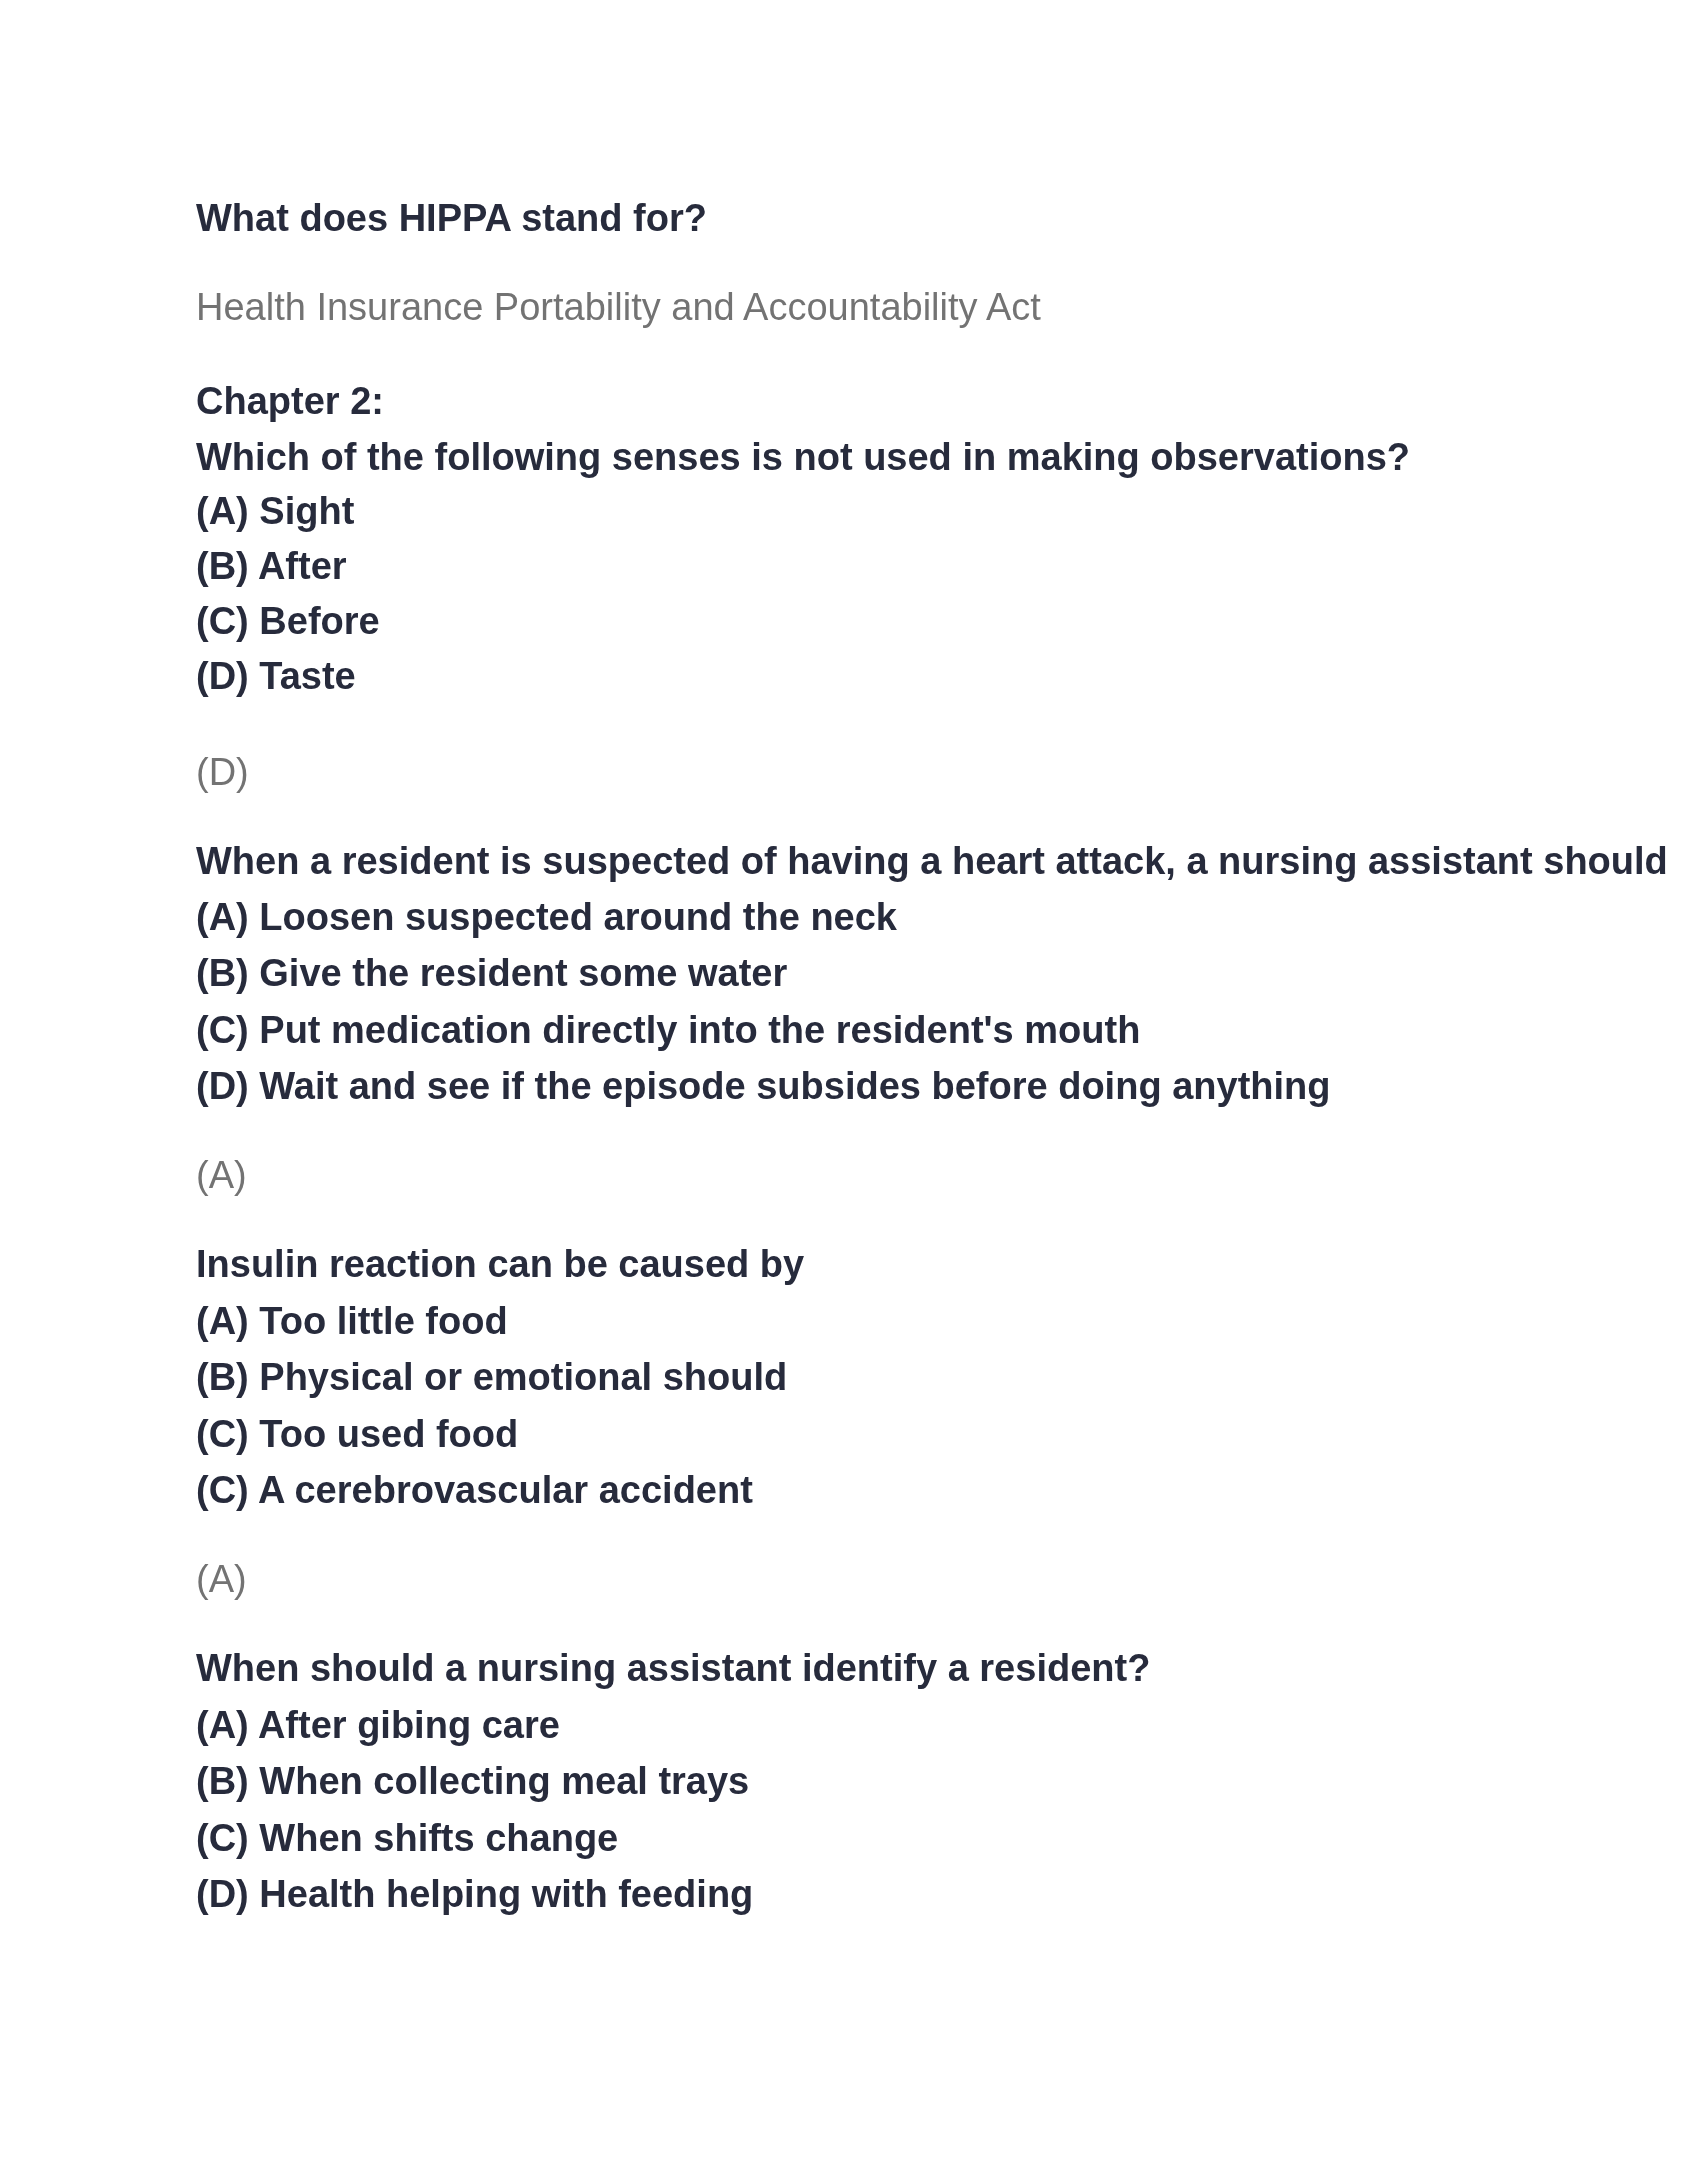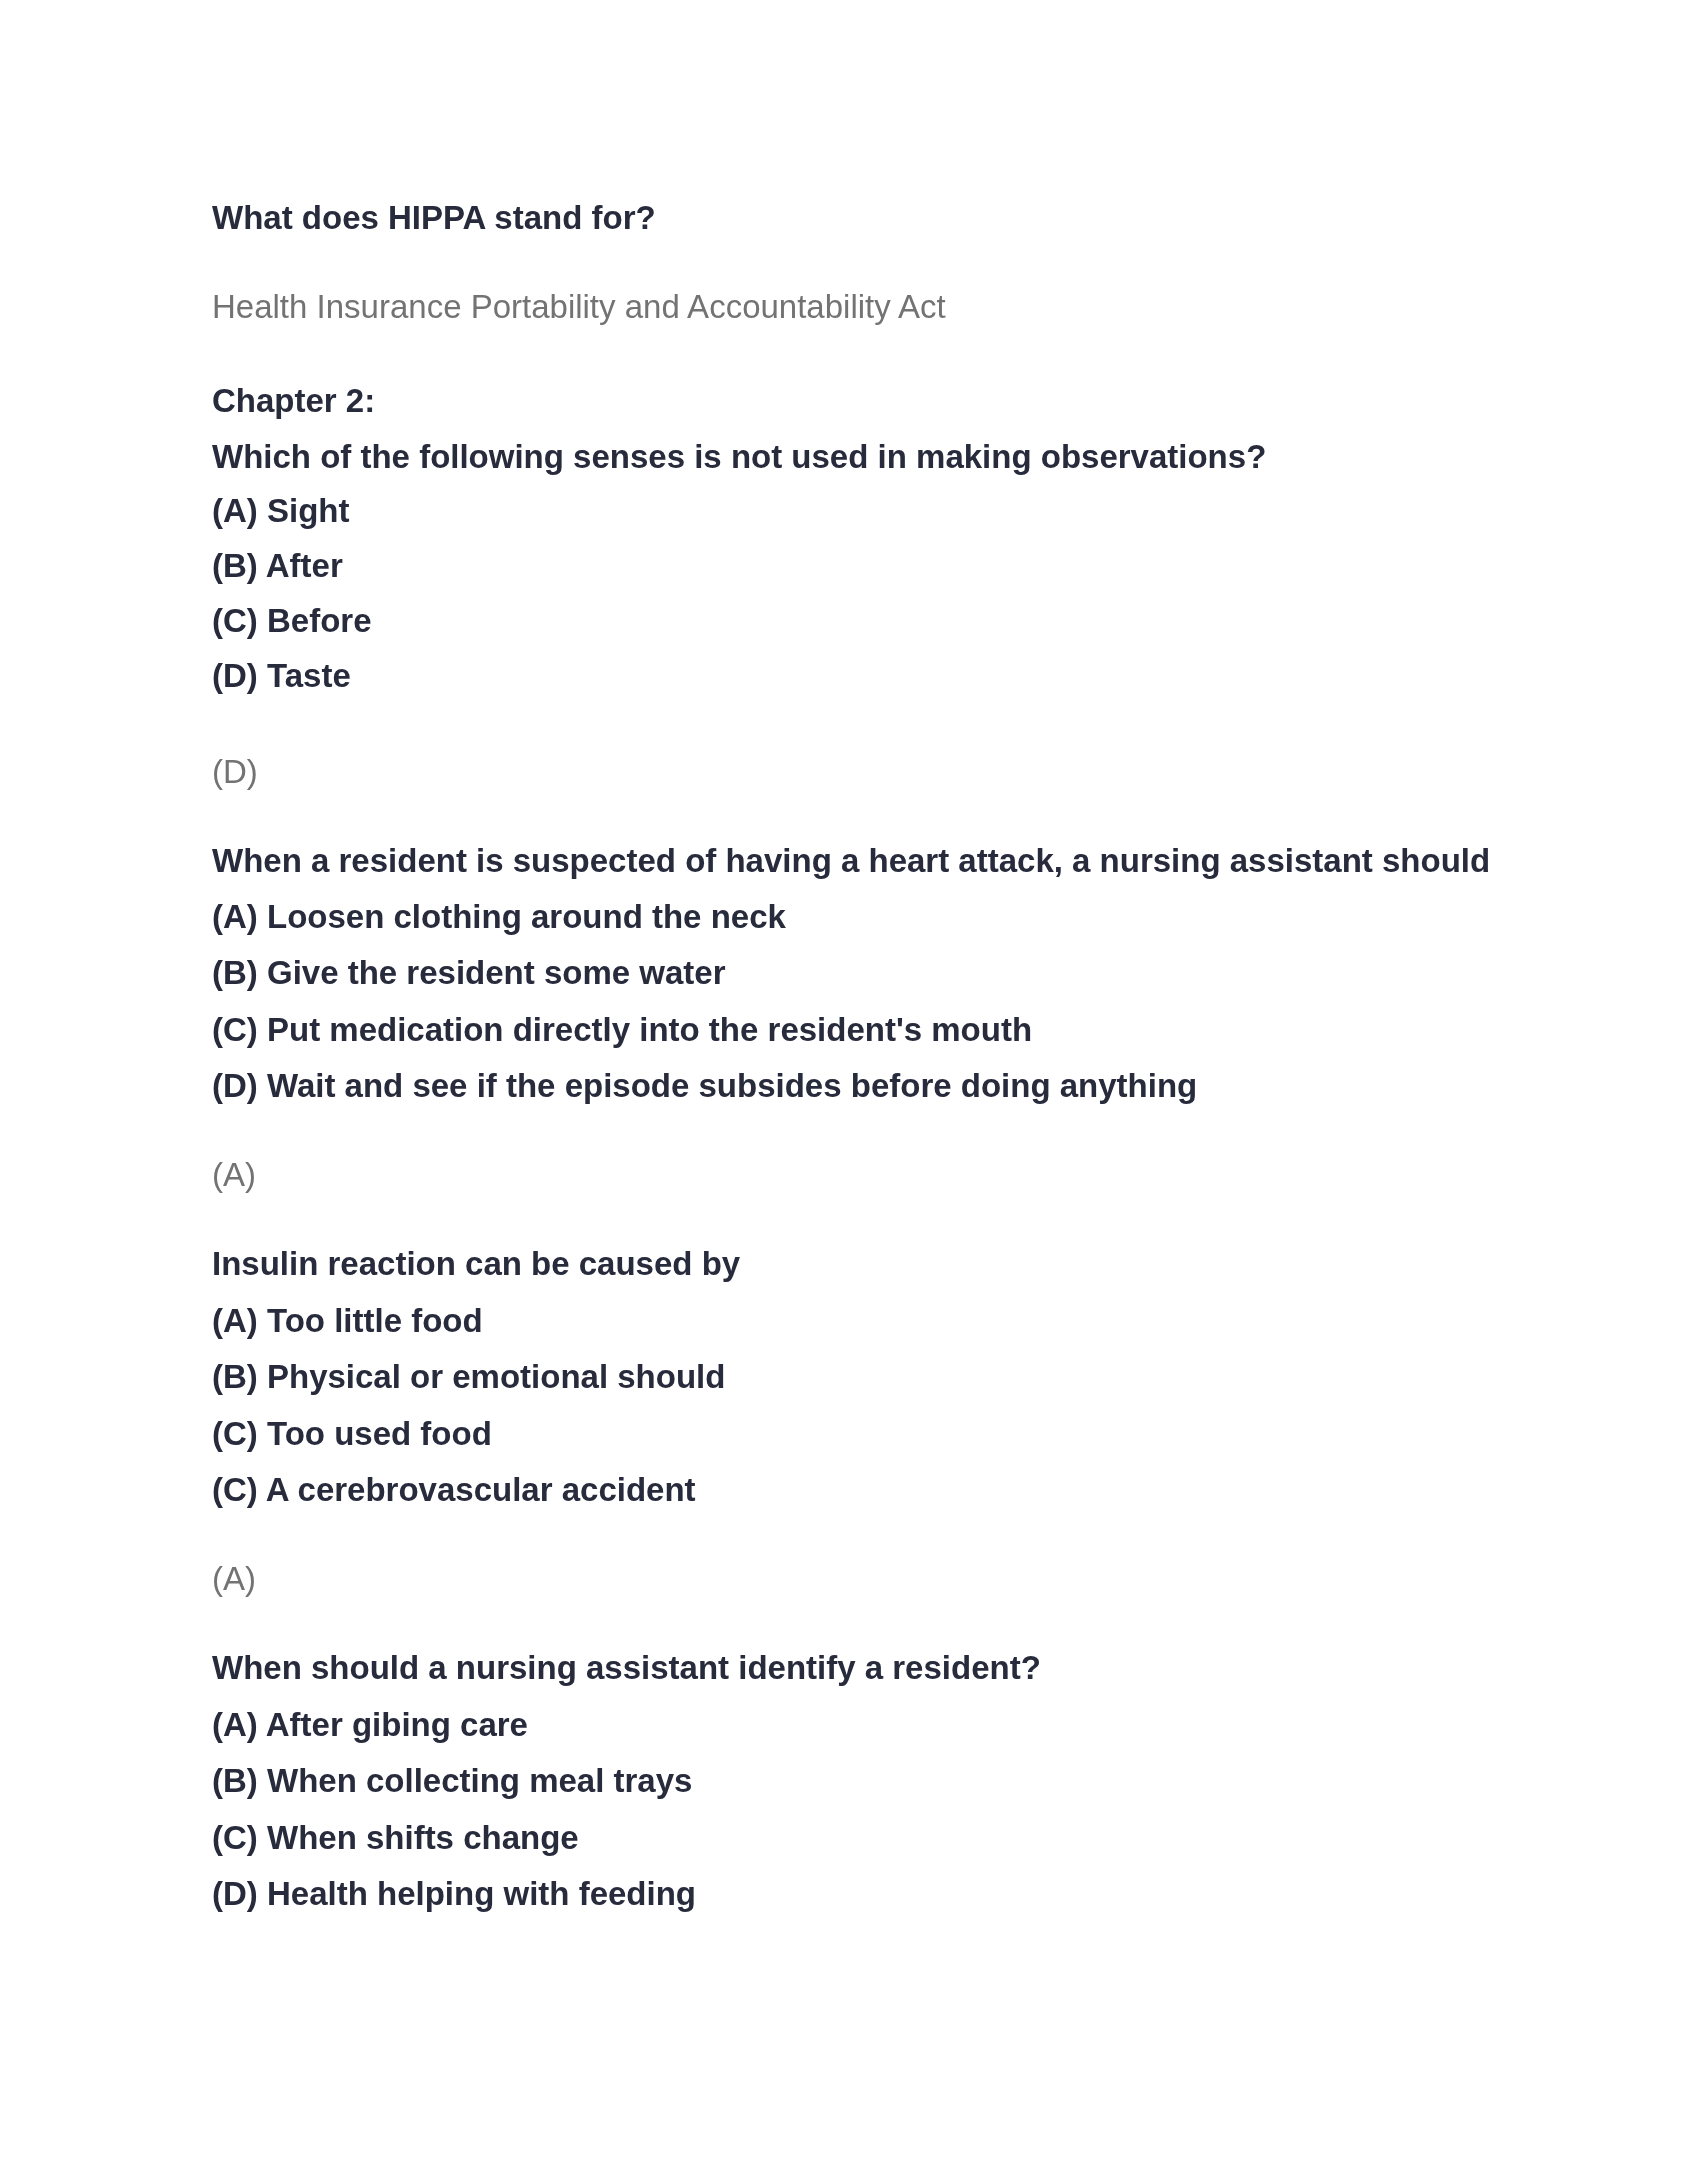--- a/index.html
+++ b/index.html
@@ -16,23 +16,23 @@
       color: #272b3c;
     }
     .page {
       position: absolute;
       left: 196px;
       top: 0;
       width: 1386px;
     }
     .line {
       position: absolute;
-      left: 16px;
+      left: 0;
       white-space: nowrap;
-      font-size: 33px;
+      font-size: 38px;
       line-height: 40px;
       height: 40px;
     }
     .bold {
       font-weight: bold;
       color: #272b3c;
     }
     .regular {
       font-weight: normal;
       color: #737373;
@@ -50,21 +50,21 @@
   <div class="line bold" style="top:381px">Chapter 2:</div>
   <div class="line bold" style="top:437px">Which of the following senses is not used in making observations?</div>
   <div class="line bold" style="top:491px">(A) Sight</div>
   <div class="line bold" style="top:546px">(B) After</div>
   <div class="line bold" style="top:601px">(C) Before</div>
   <div class="line bold" style="top:656px">(D) Taste</div>
 
   <div class="line regular" style="top:752px">(D)</div>
 
   <div class="line bold" style="top:841px">When a resident is suspected of having a heart attack, a nursing assistant should</div>
-  <div class="line bold" style="top:897px">(A) Loosen clothing around the neck</div>
+  <div class="line bold" style="top:897px">(A) Loosen suspected around the neck</div>
   <div class="line bold" style="top:953px">(B) Give the resident some water</div>
   <div class="line bold" style="top:1010px">(C) Put medication directly into the resident's mouth</div>
   <div class="line bold" style="top:1066px">(D) Wait and see if the episode subsides before doing anything</div>
 
   <div class="line regular" style="top:1155px">(A)</div>
 
   <div class="line bold" style="top:1244px">Insulin reaction can be caused by</div>
   <div class="line bold" style="top:1301px">(A) Too little food</div>
   <div class="line bold" style="top:1357px">(B) Physical or emotional should</div>
   <div class="line bold" style="top:1414px">(C) Too used food</div>

